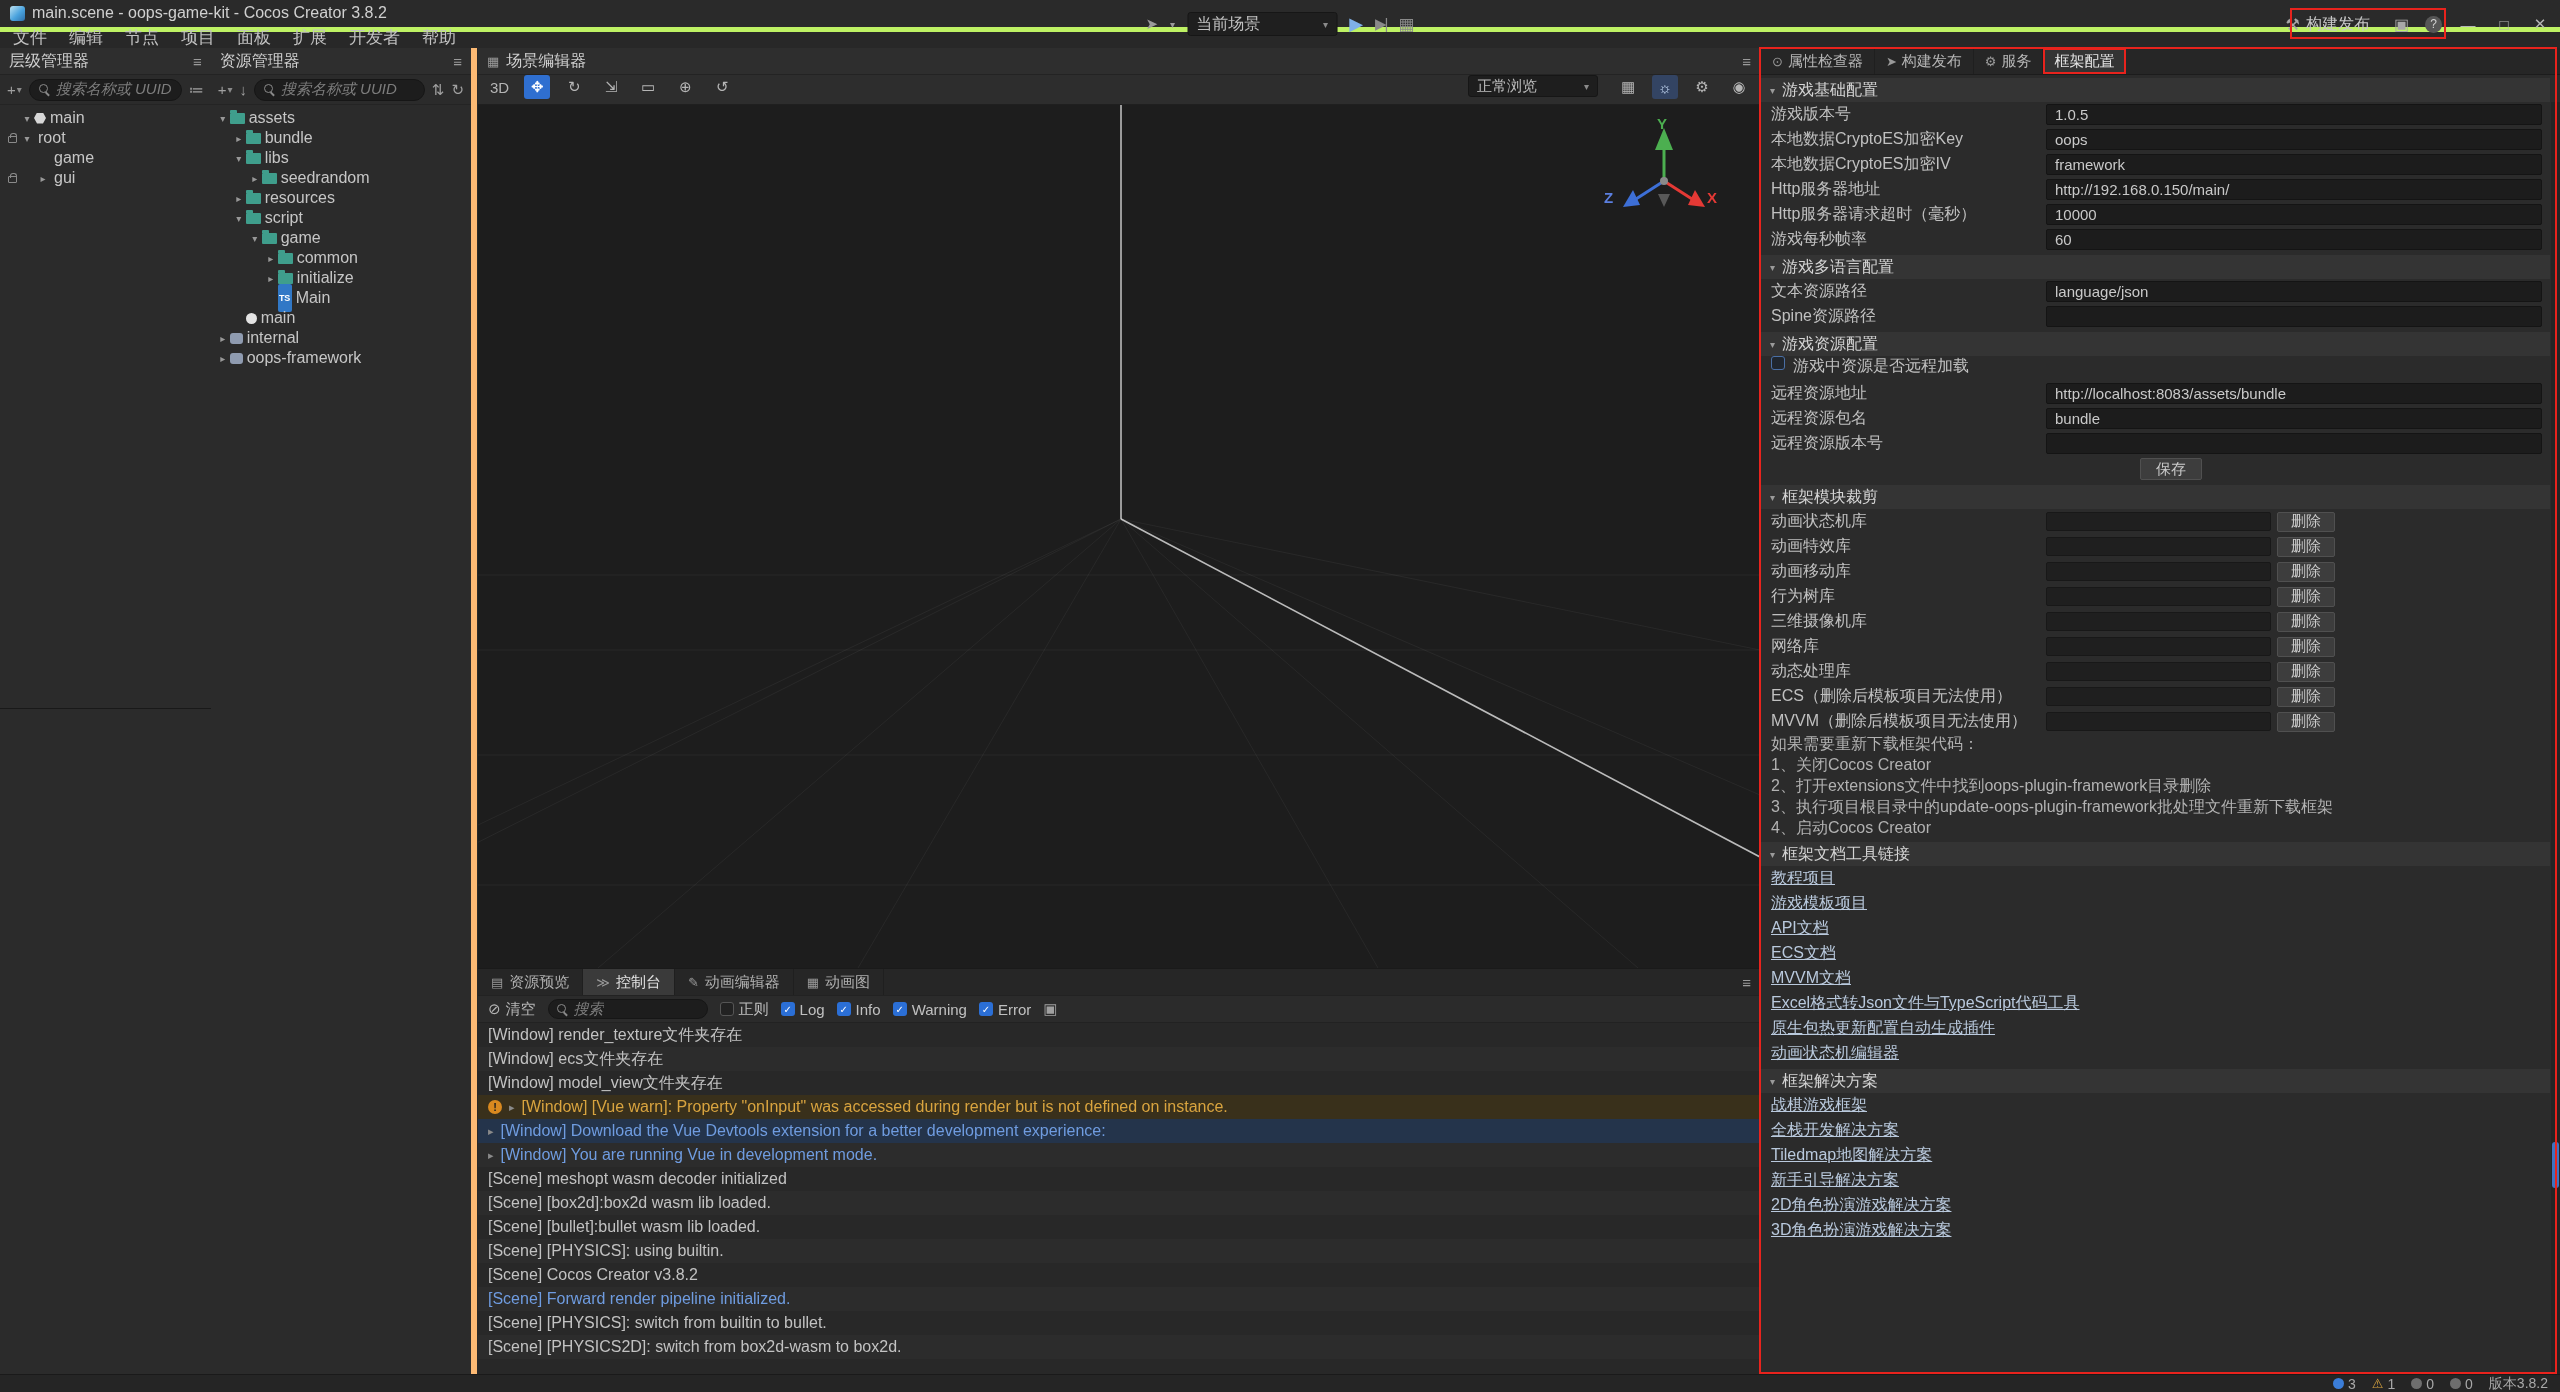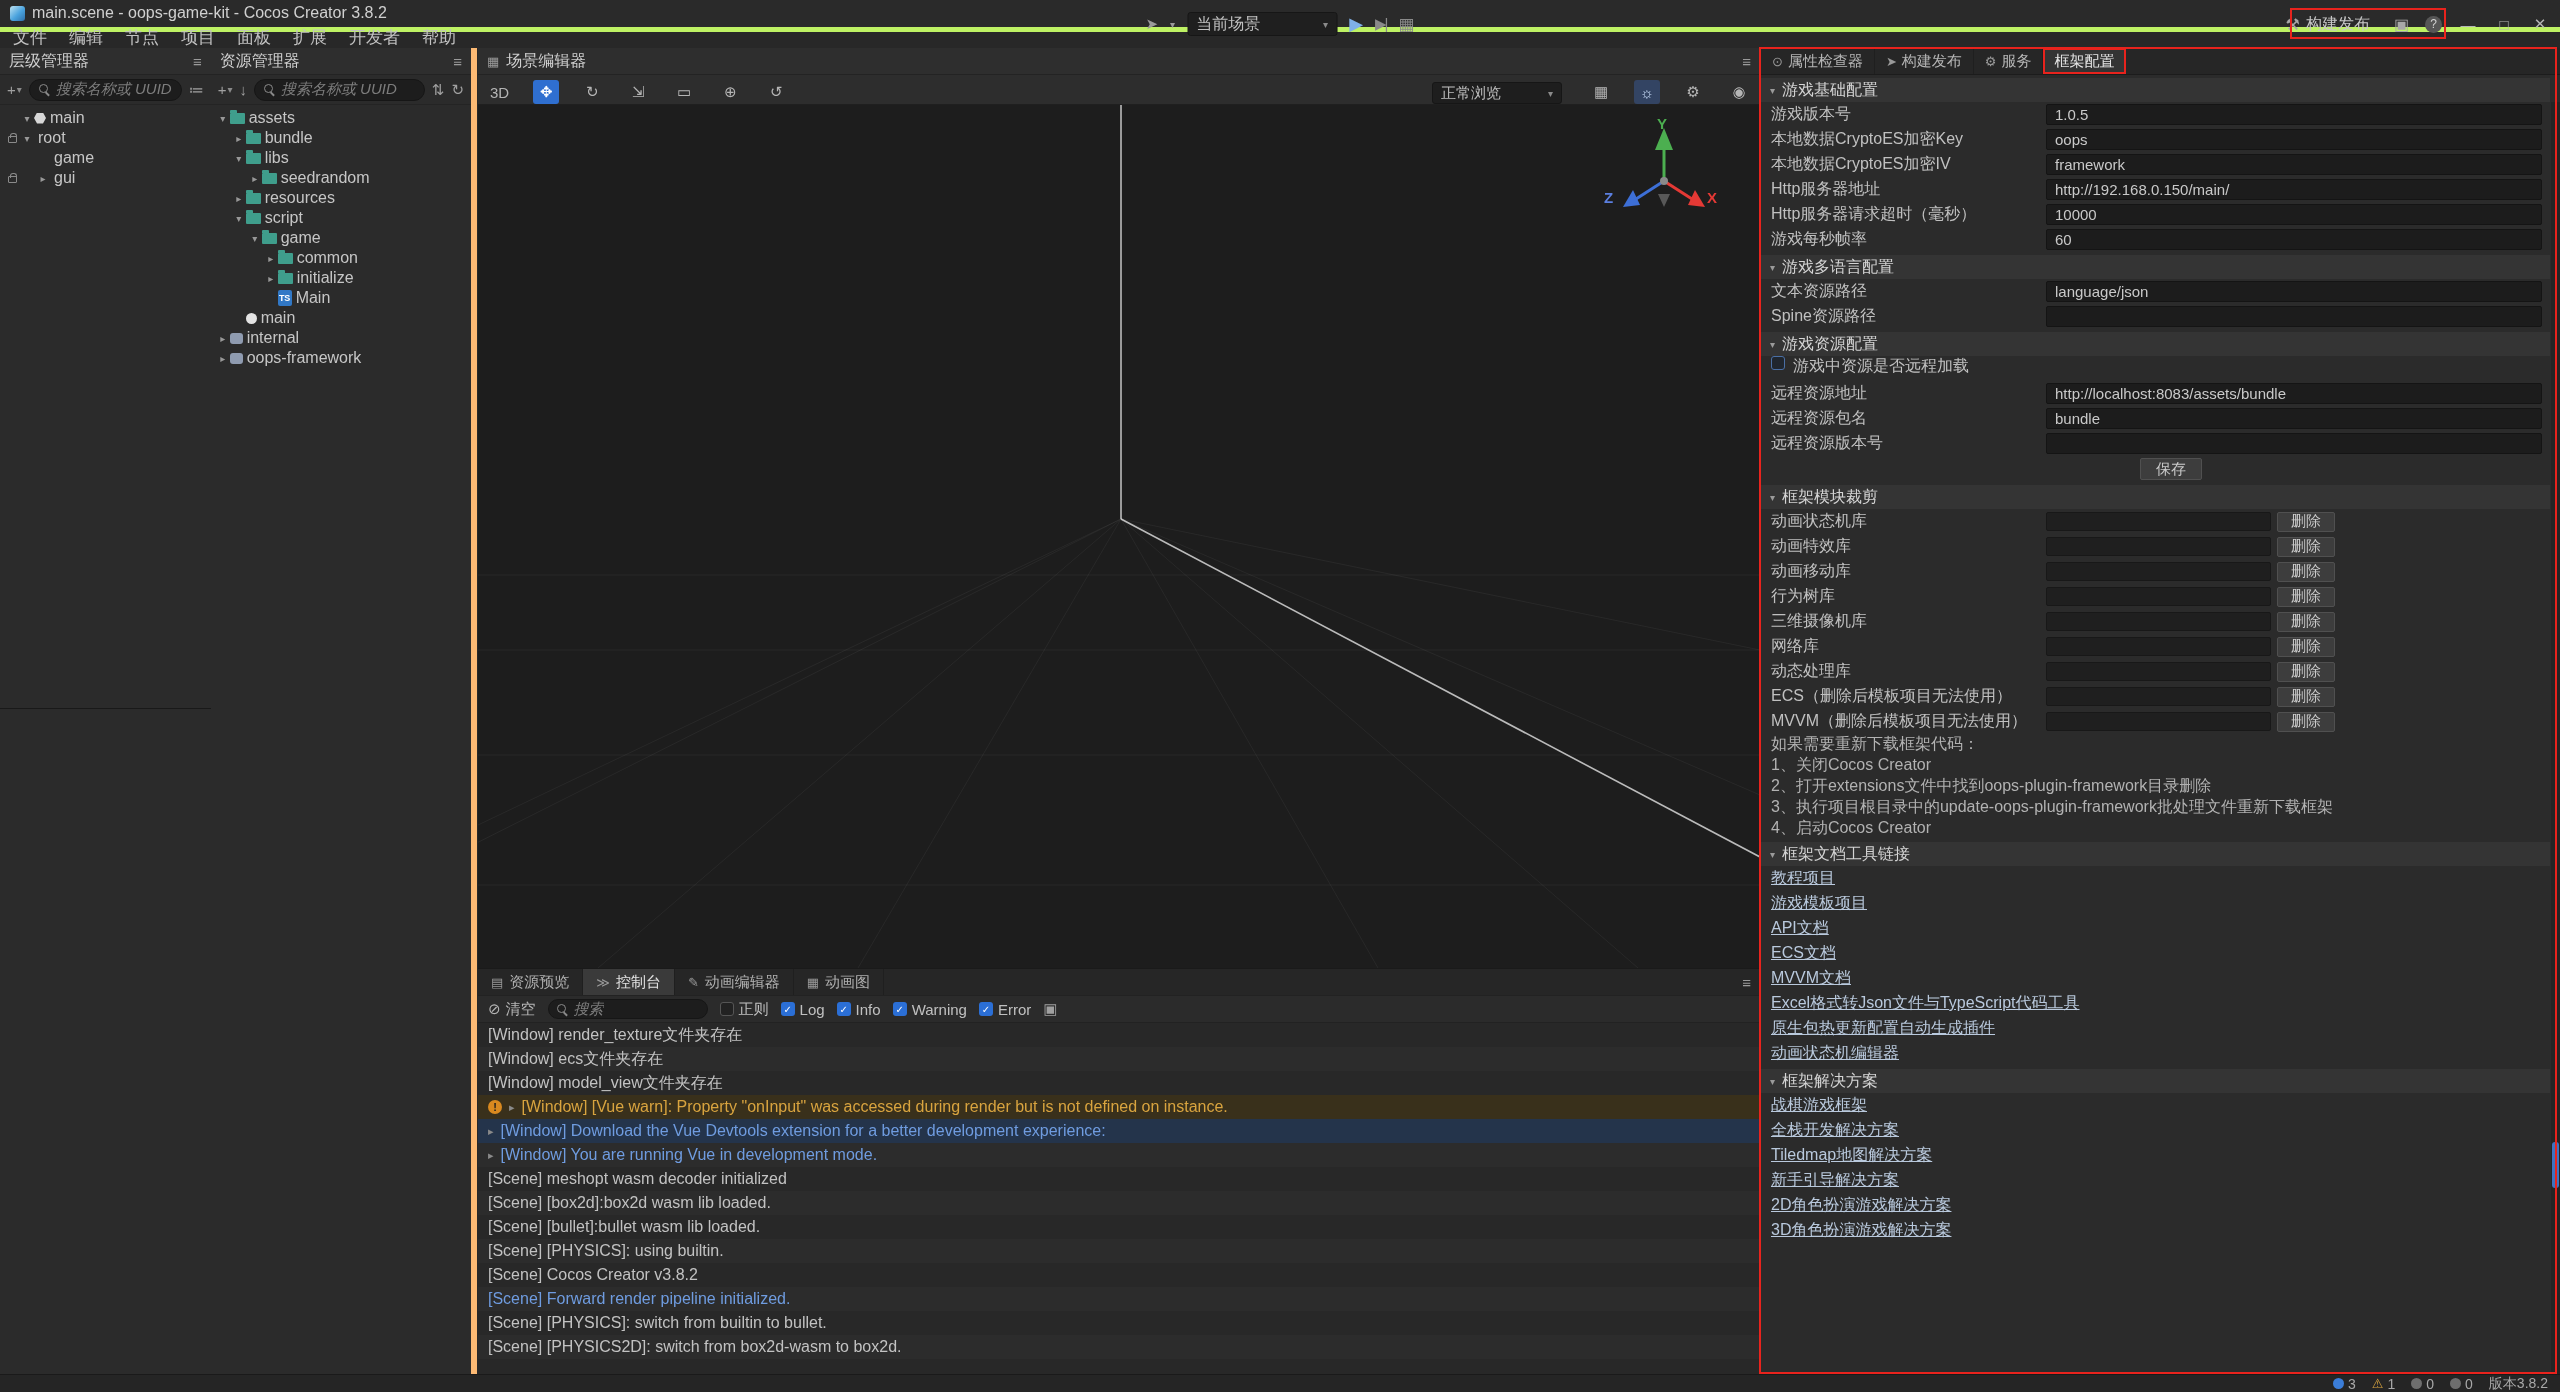--- a/index.html
+++ b/index.html
@@ -46,28 +46,28 @@
 .gutter{width:15px;flex:none;display:flex;justify-content:center;align-items:center}
 .exp{width:14px;flex:none;text-align:center;color:#989898;font-size:10px}
 .tlabel{margin-left:4px;white-space:nowrap}
 .ind{flex:none;display:inline-block}
 .lock{width:9px;height:7px;border:1px solid #8a8a8a;border-radius:1px;position:relative;margin-top:3px}
 .lock::before{content:"";position:absolute;left:1px;top:-4px;width:5px;height:4px;border:1px solid #8a8a8a;border-bottom:none;border-radius:3px 3px 0 0}
 .hex{width:12px;height:11px;background:#d8d8d8;clip-path:polygon(25% 0,75% 0,100% 50%,75% 100%,25% 100%,0 50%);flex:none}
 .folder{width:15px;height:11px;background:#3f9e8c;border-radius:1px;position:relative;flex:none}
 .folder::before{content:"";position:absolute;top:-3px;left:0;width:7px;height:3px;background:#3f9e8c;border-radius:1px 1px 0 0}
 .db-icon{width:13px;height:11px;background:#8f9bb0;border-radius:3px;flex:none}
-.ts-badge{width:14px;height:16px;background:#3178c6;color:#fff;border-radius:2px;font-size:9px;font-weight:bold;display:flex;align-items:center;justify-content:center;flex:none}
+.ts-badge{width:14px;height:28px;background:#3178c6;color:#fff;border-radius:2px;font-size:9px;font-weight:bold;display:flex;align-items:center;justify-content:center;flex:none}
 .scene-dot{width:11px;height:11px;border-radius:50%;background:#e4e4e4;flex:none}
 
 
 .center-col{position:absolute;top:48px;left:478px;width:1282px;bottom:18px;display:flex;flex-direction:column;z-index:3}
 .scene-head{height:27px;background:#2e2e2e;border-bottom:1px solid #232323;display:flex;align-items:center;justify-content:space-between;padding:0 9px;font-size:16px;color:#cfcfcf;flex:none}
 .scene-head-left{display:flex;align-items:center;gap:7px}
-.scene-toolbar{height:30px;background:#2d2d2d;border-bottom:1px solid #1f1f1f;display:flex;align-items:flex-end;padding:0 8px;gap:20px;flex:none}
+.scene-toolbar{height:30px;background:#2d2d2d;border-bottom:1px solid #1f1f1f;display:flex;align-items:flex-start;padding:0 8px;gap:11px;flex:none}
 .tbtn{height:24px;min-width:26px;border-radius:3px;display:flex;align-items:center;justify-content:center;color:#b5b5b5;font-size:15px;padding:0 4px}
 .tbtn.active{background:#2f6fd0;color:#fff}
 .tbtn.bulb{color:#cfe3ff;background:rgba(63,111,200,.35)}
 .tb-spacer{flex:1}
 .view-select{width:130px;height:22px;background:#1e1e1e;border:1px solid #161616;border-radius:3px;display:flex;align-items:center;justify-content:space-between;padding:0 8px;font-size:15px;color:#bdbdbd;margin-right:6px}
 .viewport{flex:1;position:relative;background:#1d1d1d;overflow:hidden}
 .vp-svg{position:absolute;left:0;top:0}
 .gizmo{position:absolute;right:36px;top:16px;width:120px;height:110px}
 .ax{position:absolute;font-size:15px;font-weight:bold}
 .ax-y{top:-6px;left:53px;color:#4caf50}

